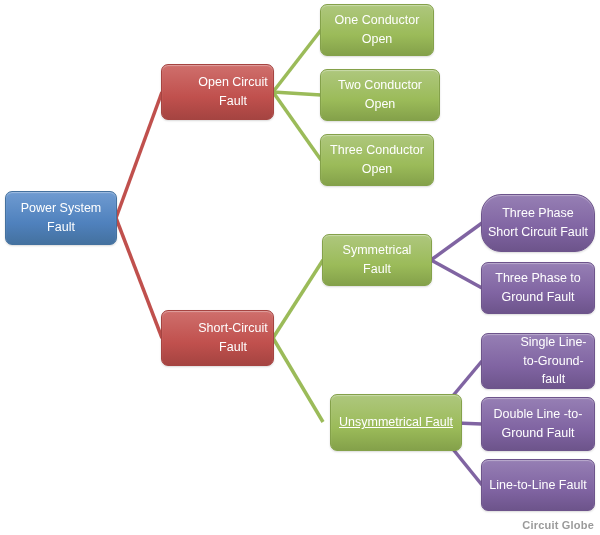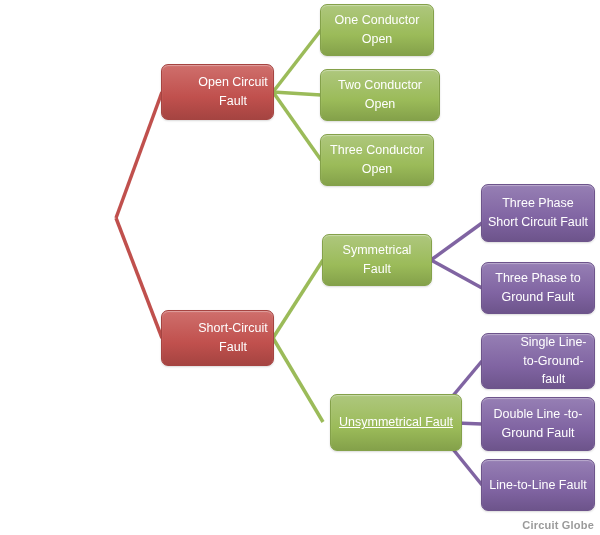--- a/index.html
+++ b/index.html
@@ -69,20 +69,23 @@
     <line x1="273" y1="338" x2="323" y2="422" stroke="#9bbb59" stroke-width="3.5"></line>
 
     <line x1="431" y1="260" x2="482" y2="223" stroke="#8064a2" stroke-width="3.5"></line>
     <line x1="431" y1="260" x2="482" y2="288" stroke="#8064a2" stroke-width="3.5"></line>
 
     <line x1="431" y1="422" x2="482" y2="361" stroke="#8064a2" stroke-width="3.5"></line>
     <line x1="431" y1="422" x2="482" y2="424" stroke="#8064a2" stroke-width="3.5"></line>
     <line x1="431" y1="422" x2="482" y2="485" stroke="#8064a2" stroke-width="3.5"></line>
   </svg>
 
+  <div class="node node-blue" style="left:5px; top:191px; width:112px; height:54px;">
+    <span>Power System Fault</span>
+  </div>
 
   <div class="node node-red" style="left:161px; top:64px; width:113px; height:56px;">
     <span>Open Circuit Fault</span>
   </div>
   <div class="node node-red" style="left:161px; top:310px; width:113px; height:56px;">
     <span>Short-Circuit Fault</span>
   </div>
 
   <div class="node node-green" style="left:320px; top:4px; width:114px; height:52px;">
     <span>One Conductor Open</span>
@@ -94,21 +97,21 @@
     <span>Three Conductor Open</span>
   </div>
 
   <div class="node node-green" style="left:322px; top:234px; width:110px; height:52px;">
     <span>Symmetrical Fault</span>
   </div>
   <div class="node node-green" style="left:330px; top:394px; width:132px; height:57px;text-decoration:underline;">
     <span>Unsymmetrical Fault</span>
   </div>
 
-  <div class="node node-purple" style="left:481px; top:184px; width:114px; height:58px;">
+  <div class="node node-purple" style="left:481px; top:194px; width:114px; height:58px;border-radius:20px;">
     <span>Three Phase Short Circuit Fault</span>
   </div>
   <div class="node node-purple" style="left:481px; top:262px; width:114px; height:52px;">
     <span>Three Phase to Ground Fault</span>
   </div>
 
   <div class="node node-purple" style="left:481px; top:333px; width:114px; height:56px;padding-left:36px;">
     <span>Single Line-to-Ground-fault</span>
   </div>
   <div class="node node-purple" style="left:481px; top:397px; width:114px; height:54px;">

